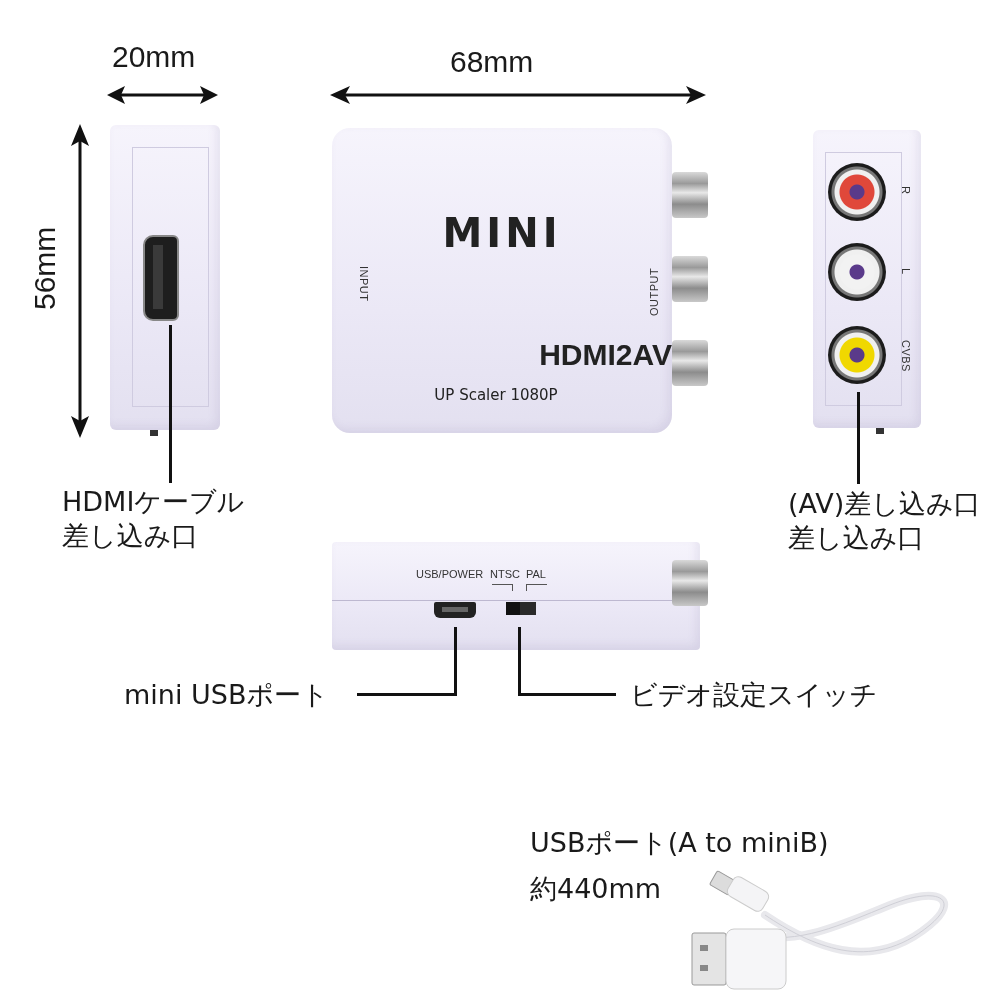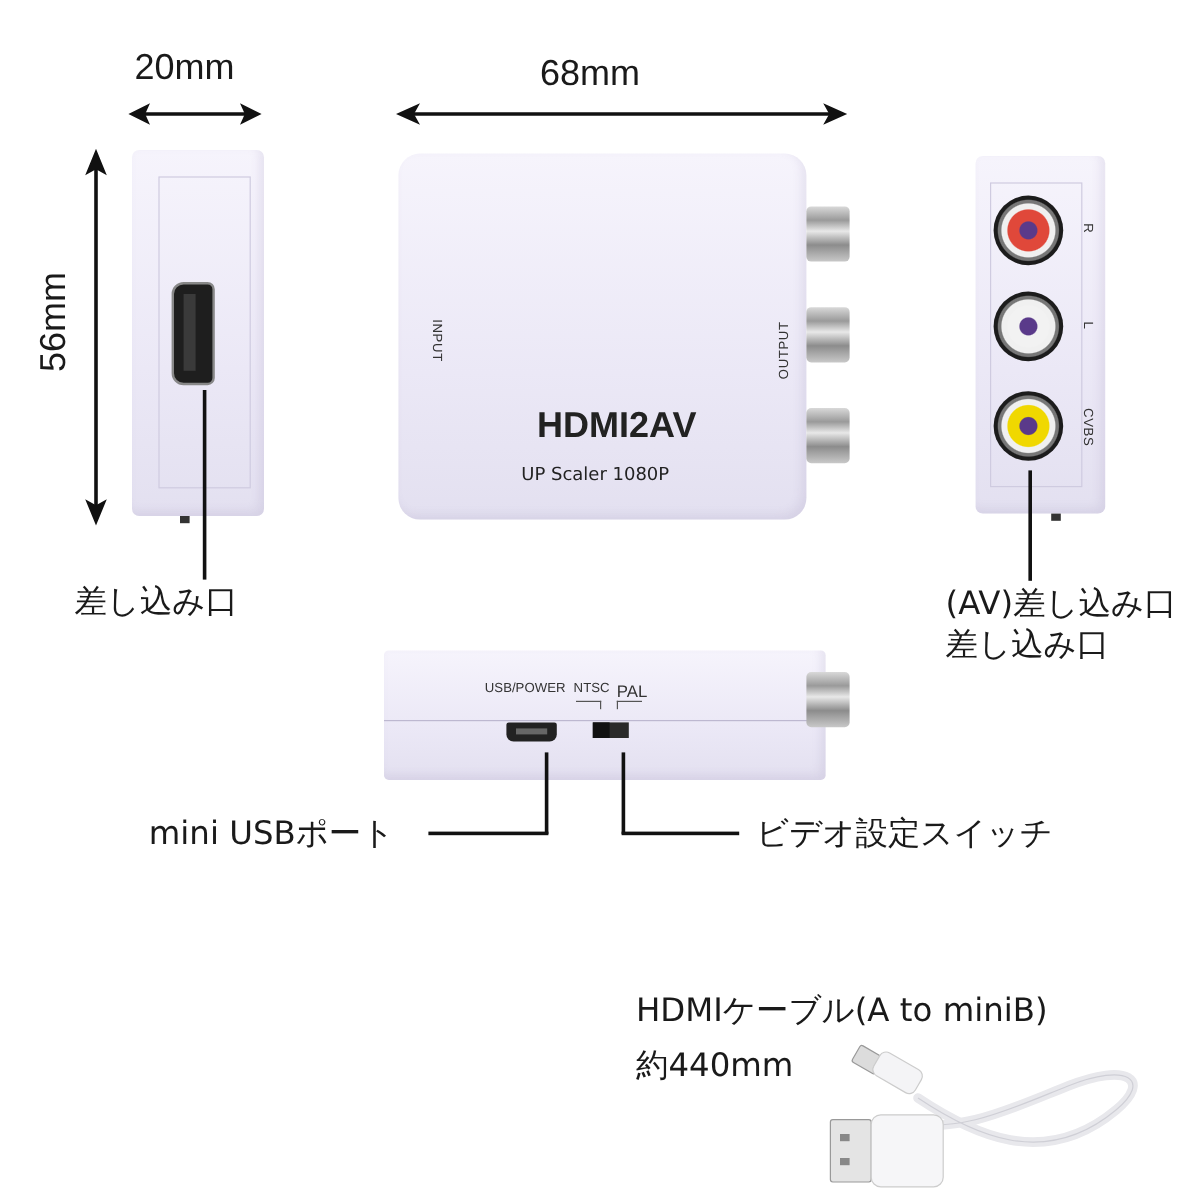--- a/index.html
+++ b/index.html
@@ -45,25 +45,27 @@
 <div class="abs device" style="left:110px;top:125px;width:110px;height:305px;border-radius:6px;">
   <div class="abs" style="left:22px;top:22px;width:75px;height:258px;border:1px solid #cfcbe0;"></div>
   <div class="abs" style="left:33px;top:110px;width:32px;height:82px;background:#1e1e1e;border-radius:10px 6px 6px 10px;border:2px solid #888;">
     <div class="abs" style="left:8px;top:8px;width:10px;height:64px;background:#3a3a3a;"></div>
   </div>
 </div>
 <div class="abs" style="left:150px;top:430px;width:8px;height:6px;background:#333;"></div>
 
 <div class="line-v" style="left:169px;top:325px;height:158px;"></div>
 <div class="abs label" style="left:62px;top:485px;">
+  <div>HDMIケーブル</div>
   <div>差し込み口</div>
 </div>
 
 <div class="abs device" style="left:332px;top:128px;width:340px;height:305px;border-radius:18px;">
-  <div class="abs" style="left:0;right:0;top:210px;text-align:center;font-family:'Liberation Sans',sans-serif;font-weight:bold;font-size:30px;color:#222;margin-left:24px;">HDMI2AV</div>
+  <div class="abs" style="left:0;right:0;top:82px;text-align:center;font-family:'DejaVu Sans',sans-serif;font-weight:bold;font-size:40px;letter-spacing:4px;color:#222;">MINI</div>
+  <div class="abs" style="left:0;right:0;top:210px;text-align:right;font-family:'Liberation Sans',sans-serif;font-weight:bold;font-size:30px;color:#222;margin-left:24px;">HDMI2AV</div>
   <div class="abs" style="left:0;right:12px;top:258px;text-align:center;font-family:'DejaVu Sans',sans-serif;font-size:15px;color:#222;">UP Scaler 1080P</div>
   <div class="side-text" style="left:38px;top:138px;">INPUT</div>
   <div class="side-text" style="left:316px;top:188px;transform:rotate(-90deg);transform-origin:left top;">OUTPUT</div>
 </div>
 <div class="rca-side" style="left:672px;top:172px;"></div>
 <div class="rca-side" style="left:672px;top:256px;"></div>
 <div class="rca-side" style="left:672px;top:340px;"></div>
 
 <div class="abs device" style="left:813px;top:130px;width:108px;height:298px;border-radius:6px;">
   <div class="abs" style="left:12px;top:22px;width:75px;height:252px;border:1px solid #cfcbe0;"></div>
@@ -75,45 +77,45 @@
 <div class="side-text" style="left:912px;top:268px;">L</div>
 <div class="side-text" style="left:912px;top:340px;">CVBS</div>
 <div class="abs" style="left:876px;top:428px;width:8px;height:6px;background:#333;"></div>
 
 <div class="line-v" style="left:857px;top:392px;height:92px;"></div>
 <div class="abs label" style="left:788px;top:487px;">
   <div>(AV)差し込み口</div>
   <div>差し込み口</div>
 </div>
 
-<div class="abs device" style="left:320px;top:542px;width:368px;height:108px;border-radius:4px;">
+<div class="abs device" style="left:332px;top:542px;width:368px;height:108px;border-radius:4px;">
   <div class="abs" style="left:0;right:0;top:58px;height:1px;background:#bdb8d0;"></div>
   <div class="abs" style="left:84px;top:26px;font-family:'Liberation Sans',sans-serif;font-size:11px;color:#333;">USB/POWER</div>
   <div class="abs" style="left:158px;top:26px;font-family:'Liberation Sans',sans-serif;font-size:11px;color:#333;">NTSC</div>
-  <div class="abs" style="left:194px;top:26px;font-family:'Liberation Sans',sans-serif;font-size:14px;color:#333;">PAL</div>
+  <div class="abs" style="left:194px;top:26px;font-family:'Liberation Sans',sans-serif;font-size:11px;color:#333;">PAL</div>
   <div class="abs" style="left:160px;top:42px;width:20px;height:6px;border-top:1px solid #555;border-right:1px solid #555;"></div>
   <div class="abs" style="left:194px;top:42px;width:20px;height:6px;border-top:1px solid #555;border-left:1px solid #555;"></div>
   <div class="abs" style="left:102px;top:60px;width:42px;height:16px;background:#222;border-radius:2px 2px 6px 6px;">
     <div class="abs" style="left:8px;top:5px;width:26px;height:5px;background:#666;"></div>
   </div>
   <div class="abs" style="left:174px;top:60px;width:30px;height:13px;background:#2a2a2a;">
     <div class="abs" style="left:0;top:0;width:14px;height:13px;background:#111;"></div>
   </div>
 </div>
 <div class="rca-side" style="left:672px;top:560px;"></div>
 
 <div class="line-v" style="left:454px;top:627px;height:68px;"></div>
 <div class="line-h" style="left:357px;top:693px;width:100px;"></div>
 <div class="abs label" style="left:124px;top:678px;">mini USBポート</div>
 
 <div class="line-v" style="left:518px;top:627px;height:68px;"></div>
 <div class="line-h" style="left:518px;top:693px;width:98px;"></div>
 <div class="abs label" style="left:630px;top:680px;font-family:Liberation Mono, monospace;">ビデオ設定スイッチ</div>
 
-<div class="abs label" style="left:530px;top:826px;">HDMIケーブル(A to miniB)</div>
+<div class="abs label" style="left:530px;top:826px;">USBポート(A to miniB)</div>
 <div class="abs label" style="left:530px;top:872px;">約440mm</div>
 <svg class="abs" style="left:690px;top:865px;" width="270" height="130">
   <path d="M75,50 C120,80 180,110 240,60 C270,35 250,20 200,40 C150,60 110,80 60,70 C30,64 30,90 55,95" fill="none" stroke="#e8e8ec" stroke-width="8" stroke-linecap="round"></path>
   <path d="M75,50 C120,80 180,110 240,60 C270,35 250,20 200,40 C150,60 110,80 60,70 C30,64 30,90 55,95" fill="none" stroke="#cfcfd6" stroke-width="1"></path>
   <g>
     <rect x="22" y="10" width="22" height="16" rx="2" fill="#dcdcdc" stroke="#999" transform="rotate(30 33 18)"></rect>
     <rect x="38" y="18" width="40" height="22" rx="6" fill="#f4f4f6" stroke="#ccc" transform="rotate(30 58 29)"></rect>
   </g>
   <g>
     <rect x="2" y="68" width="34" height="52" rx="2" fill="#e4e4e4" stroke="#999"></rect>

